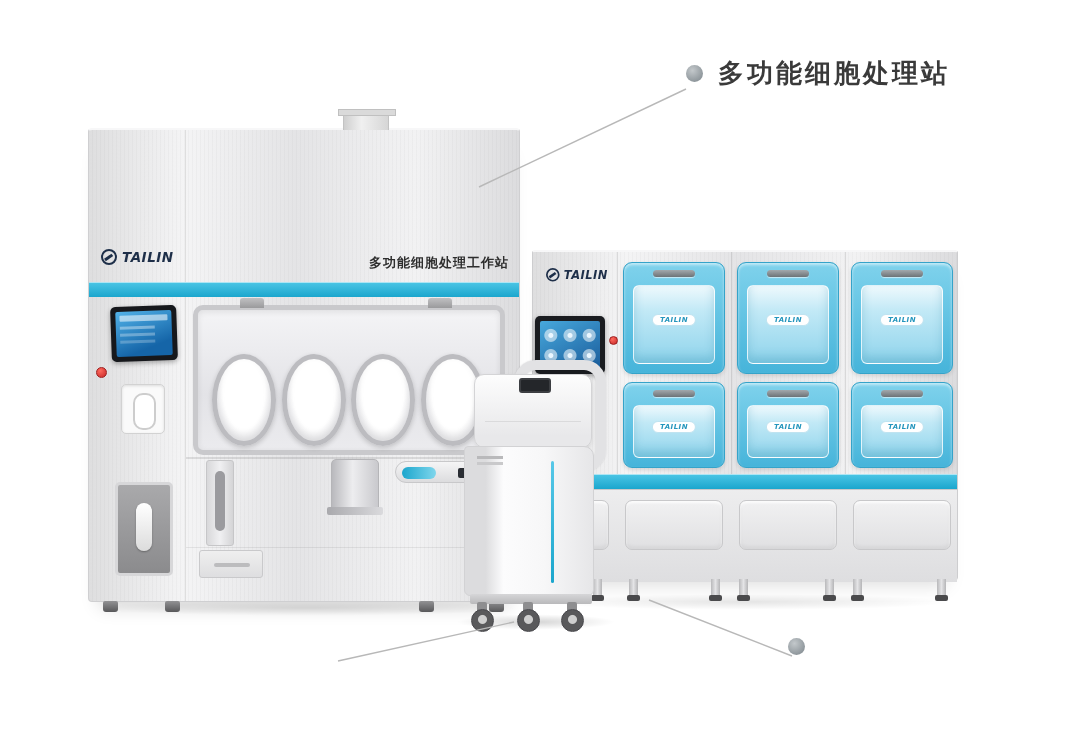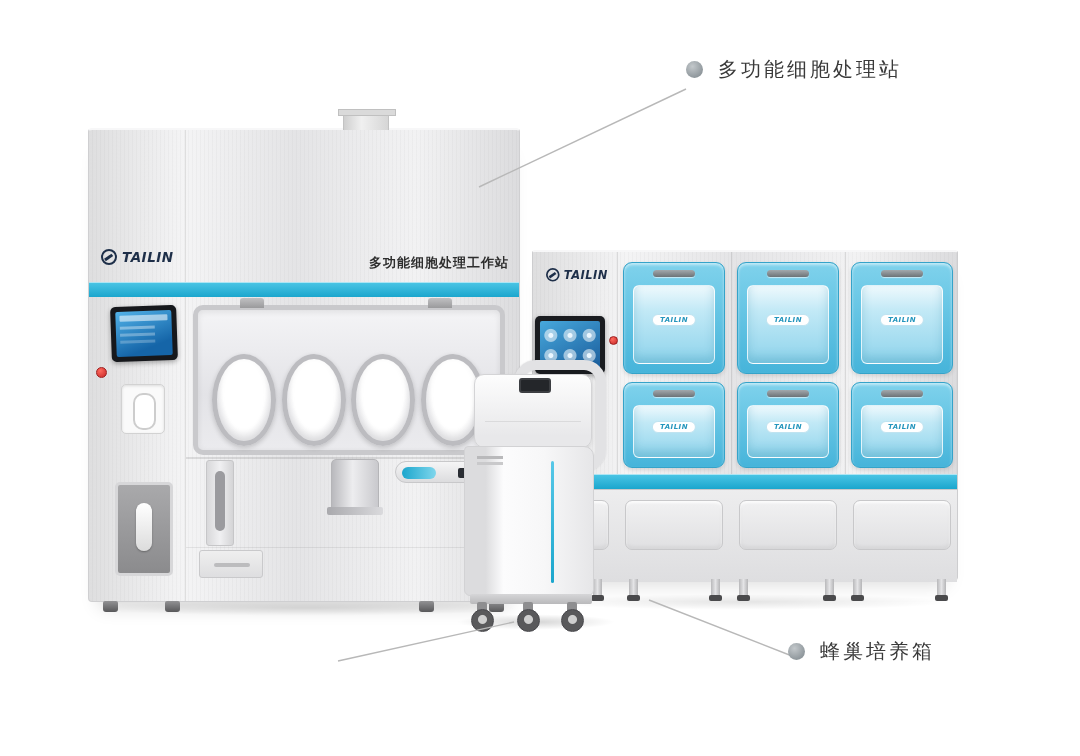--- a/index.html
+++ b/index.html
@@ -152,21 +152,21 @@
   
   .floor-shadow { height:16px; background:radial-gradient(ellipse at center, rgba(0,0,0,.10), transparent 70%); z-index:0; }
   .fs-ws { left:92px; top:600px; width:428px; }
   .fs-inc { left:540px; top:594px; width:414px; }
 
   
   .lines { left:0; top:0; width:1080px; height:756px; z-index:7; pointer-events:none; }
   .callout { display:flex; align-items:center; gap:15px; z-index:8; }
   .bullet { position:static; width:17px; height:17px; border-radius:50%; flex:0 0 auto;
     background:radial-gradient(circle at 38% 32%, #c3c8cb, var(--bullet,#8f979c) 72%); }
-  .callout-text { position:static; font-size:20px; font-weight:normal; color:var(--label-text,#3a3a3a); letter-spacing:3px; white-space:nowrap; }
+  .callout-text { position:static; font-size:26px; font-weight:bold; color:var(--label-text,#3a3a3a); letter-spacing:3px; white-space:nowrap; }
   .co-ws { left:686px; top:56px; }
   .co-cart { left:174px; top:644px; }
   .co-inc { left:788px; top:638px; }
 </style>
 </head>
 <body>
 
 <div class="scene">
 
   <div class="floor-shadow fs-ws"></div>
@@ -297,16 +297,15 @@
     <line x1="338" y1="661" x2="514" y2="622" stroke="#b8b8b8" stroke-width="1.4"></line>
     <line x1="792" y1="656" x2="649" y2="600" stroke="#b8b8b8" stroke-width="1.4"></line>
   </svg>
 
   <div class="callout co-ws">
     <span class="bullet"></span>
     <span class="callout-text">多功能细胞处理站</span>
   </div>
   <div class="callout co-inc">
     <span class="bullet"></span>
-    <span class="callout-text">蜂巢培养箱</span>
   </div>
 
 </div>
 
 </body></html>

